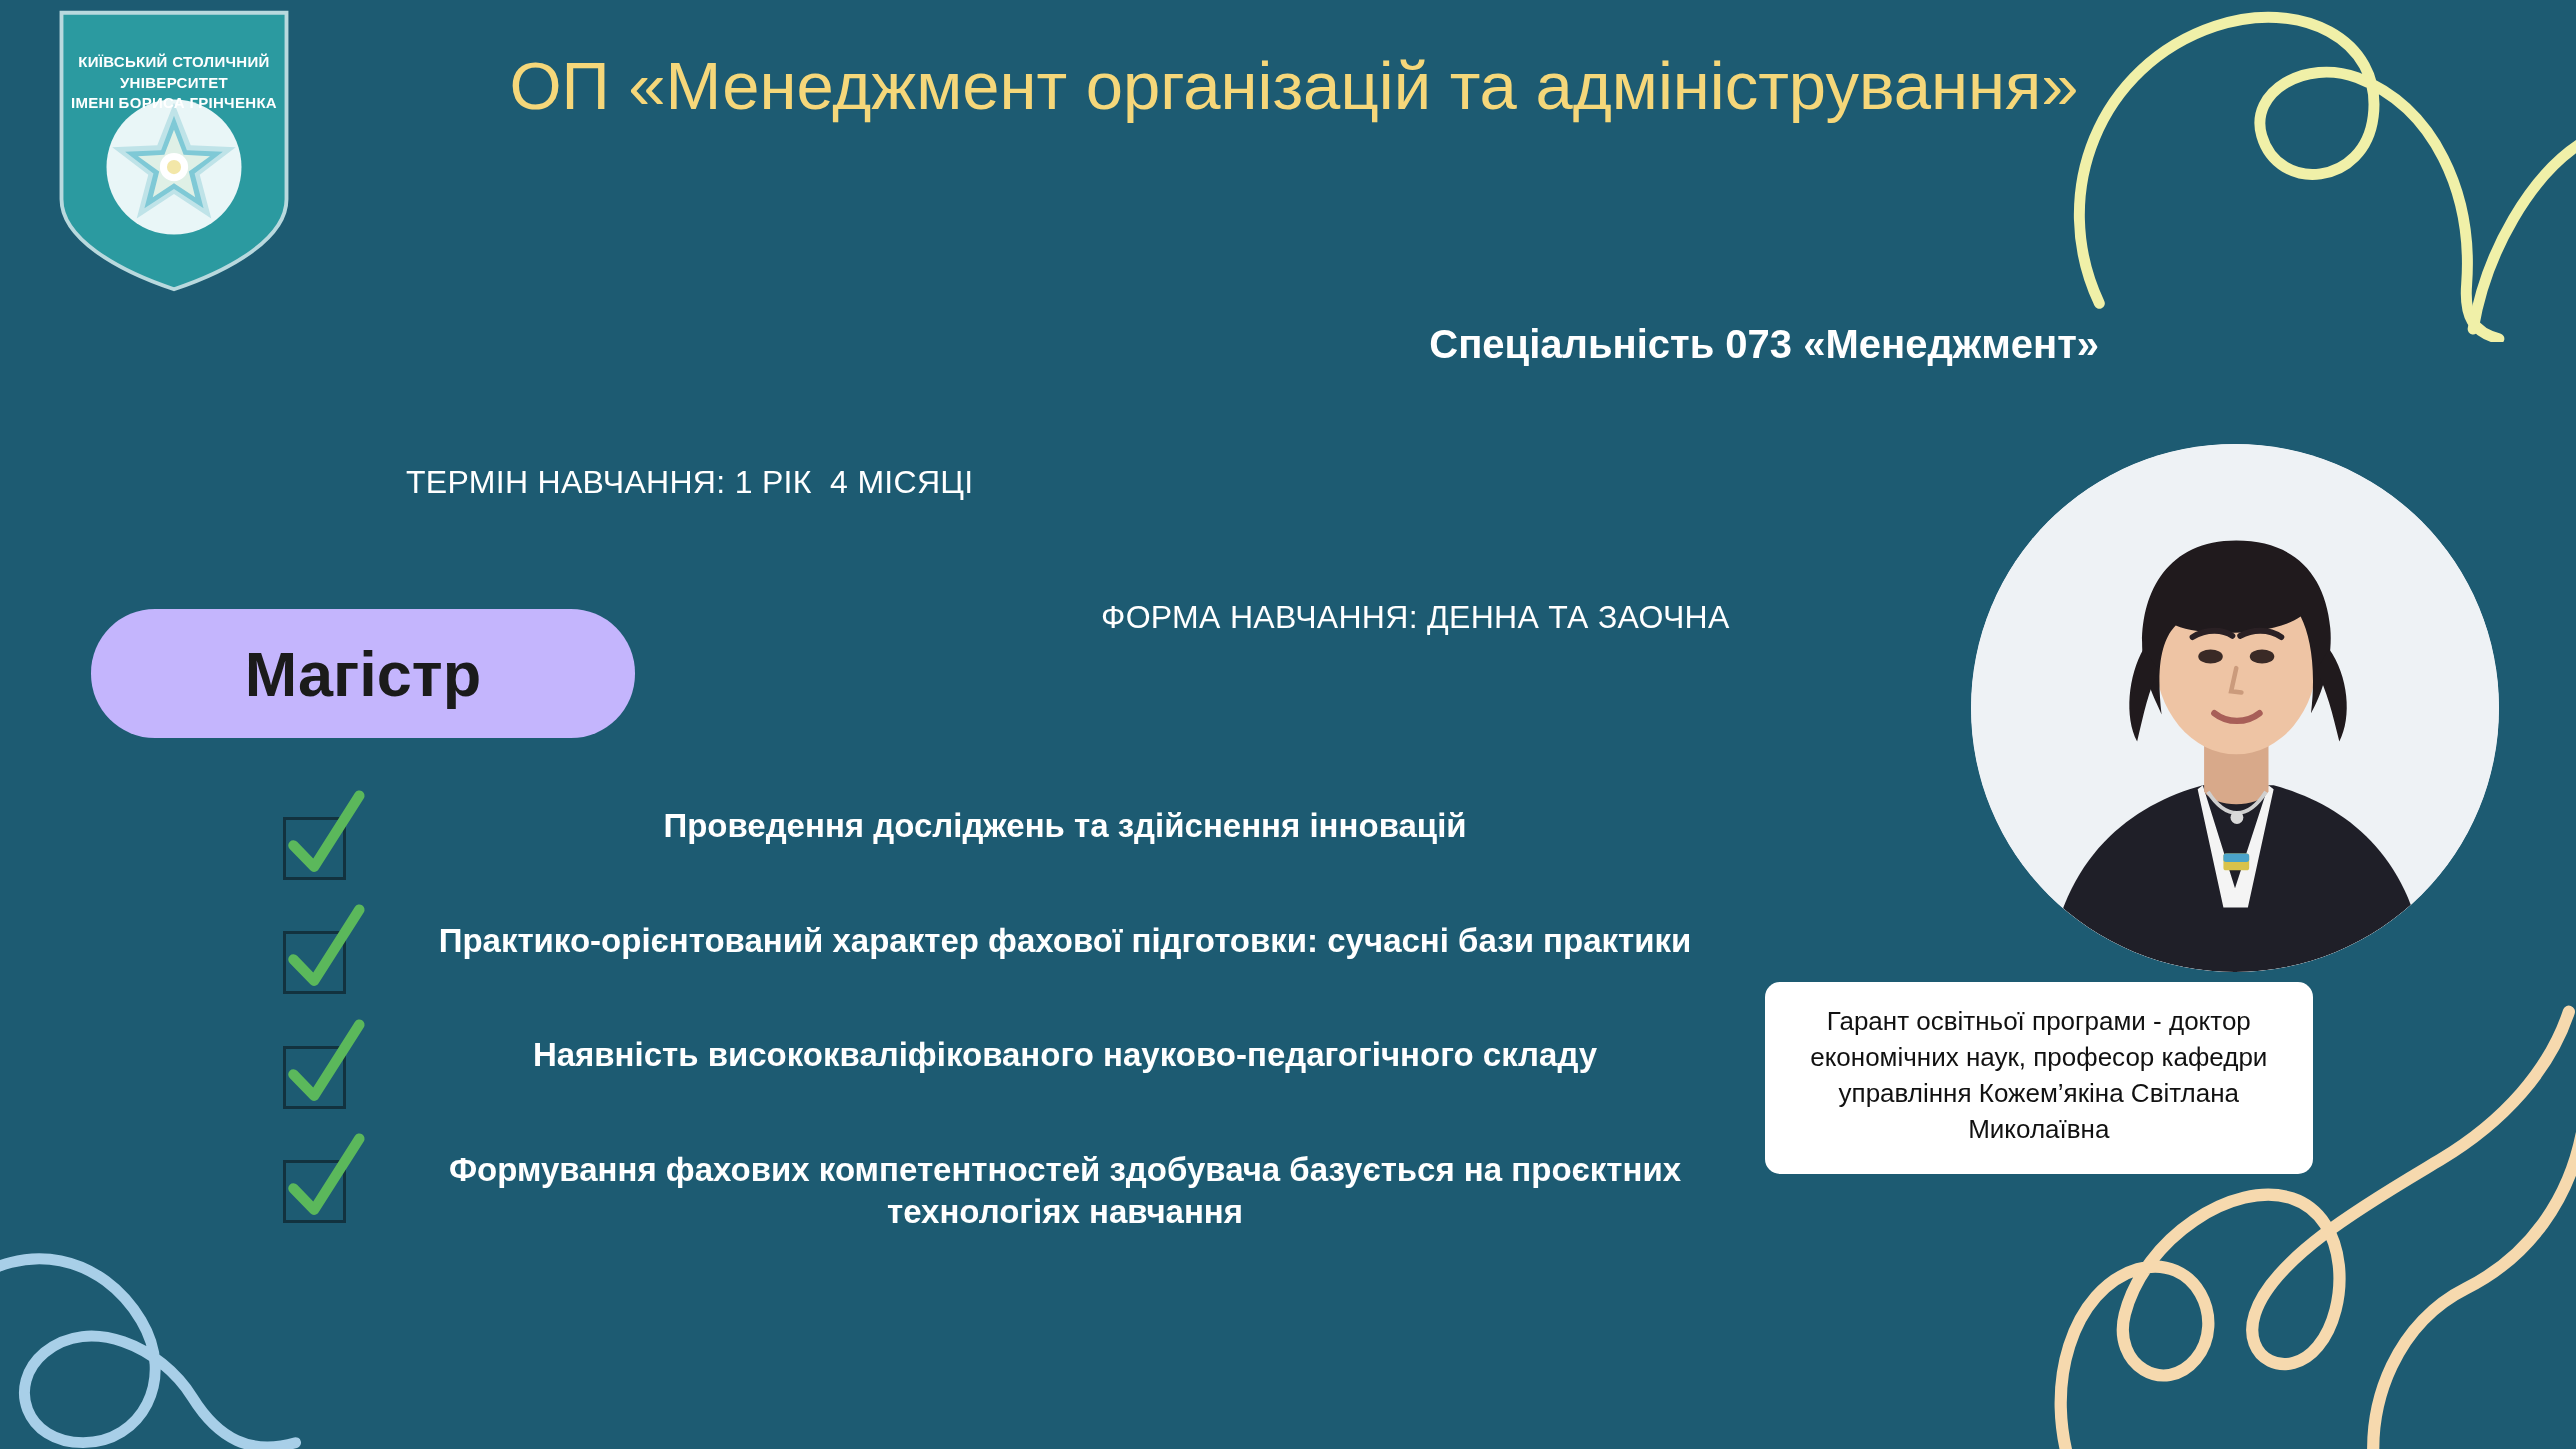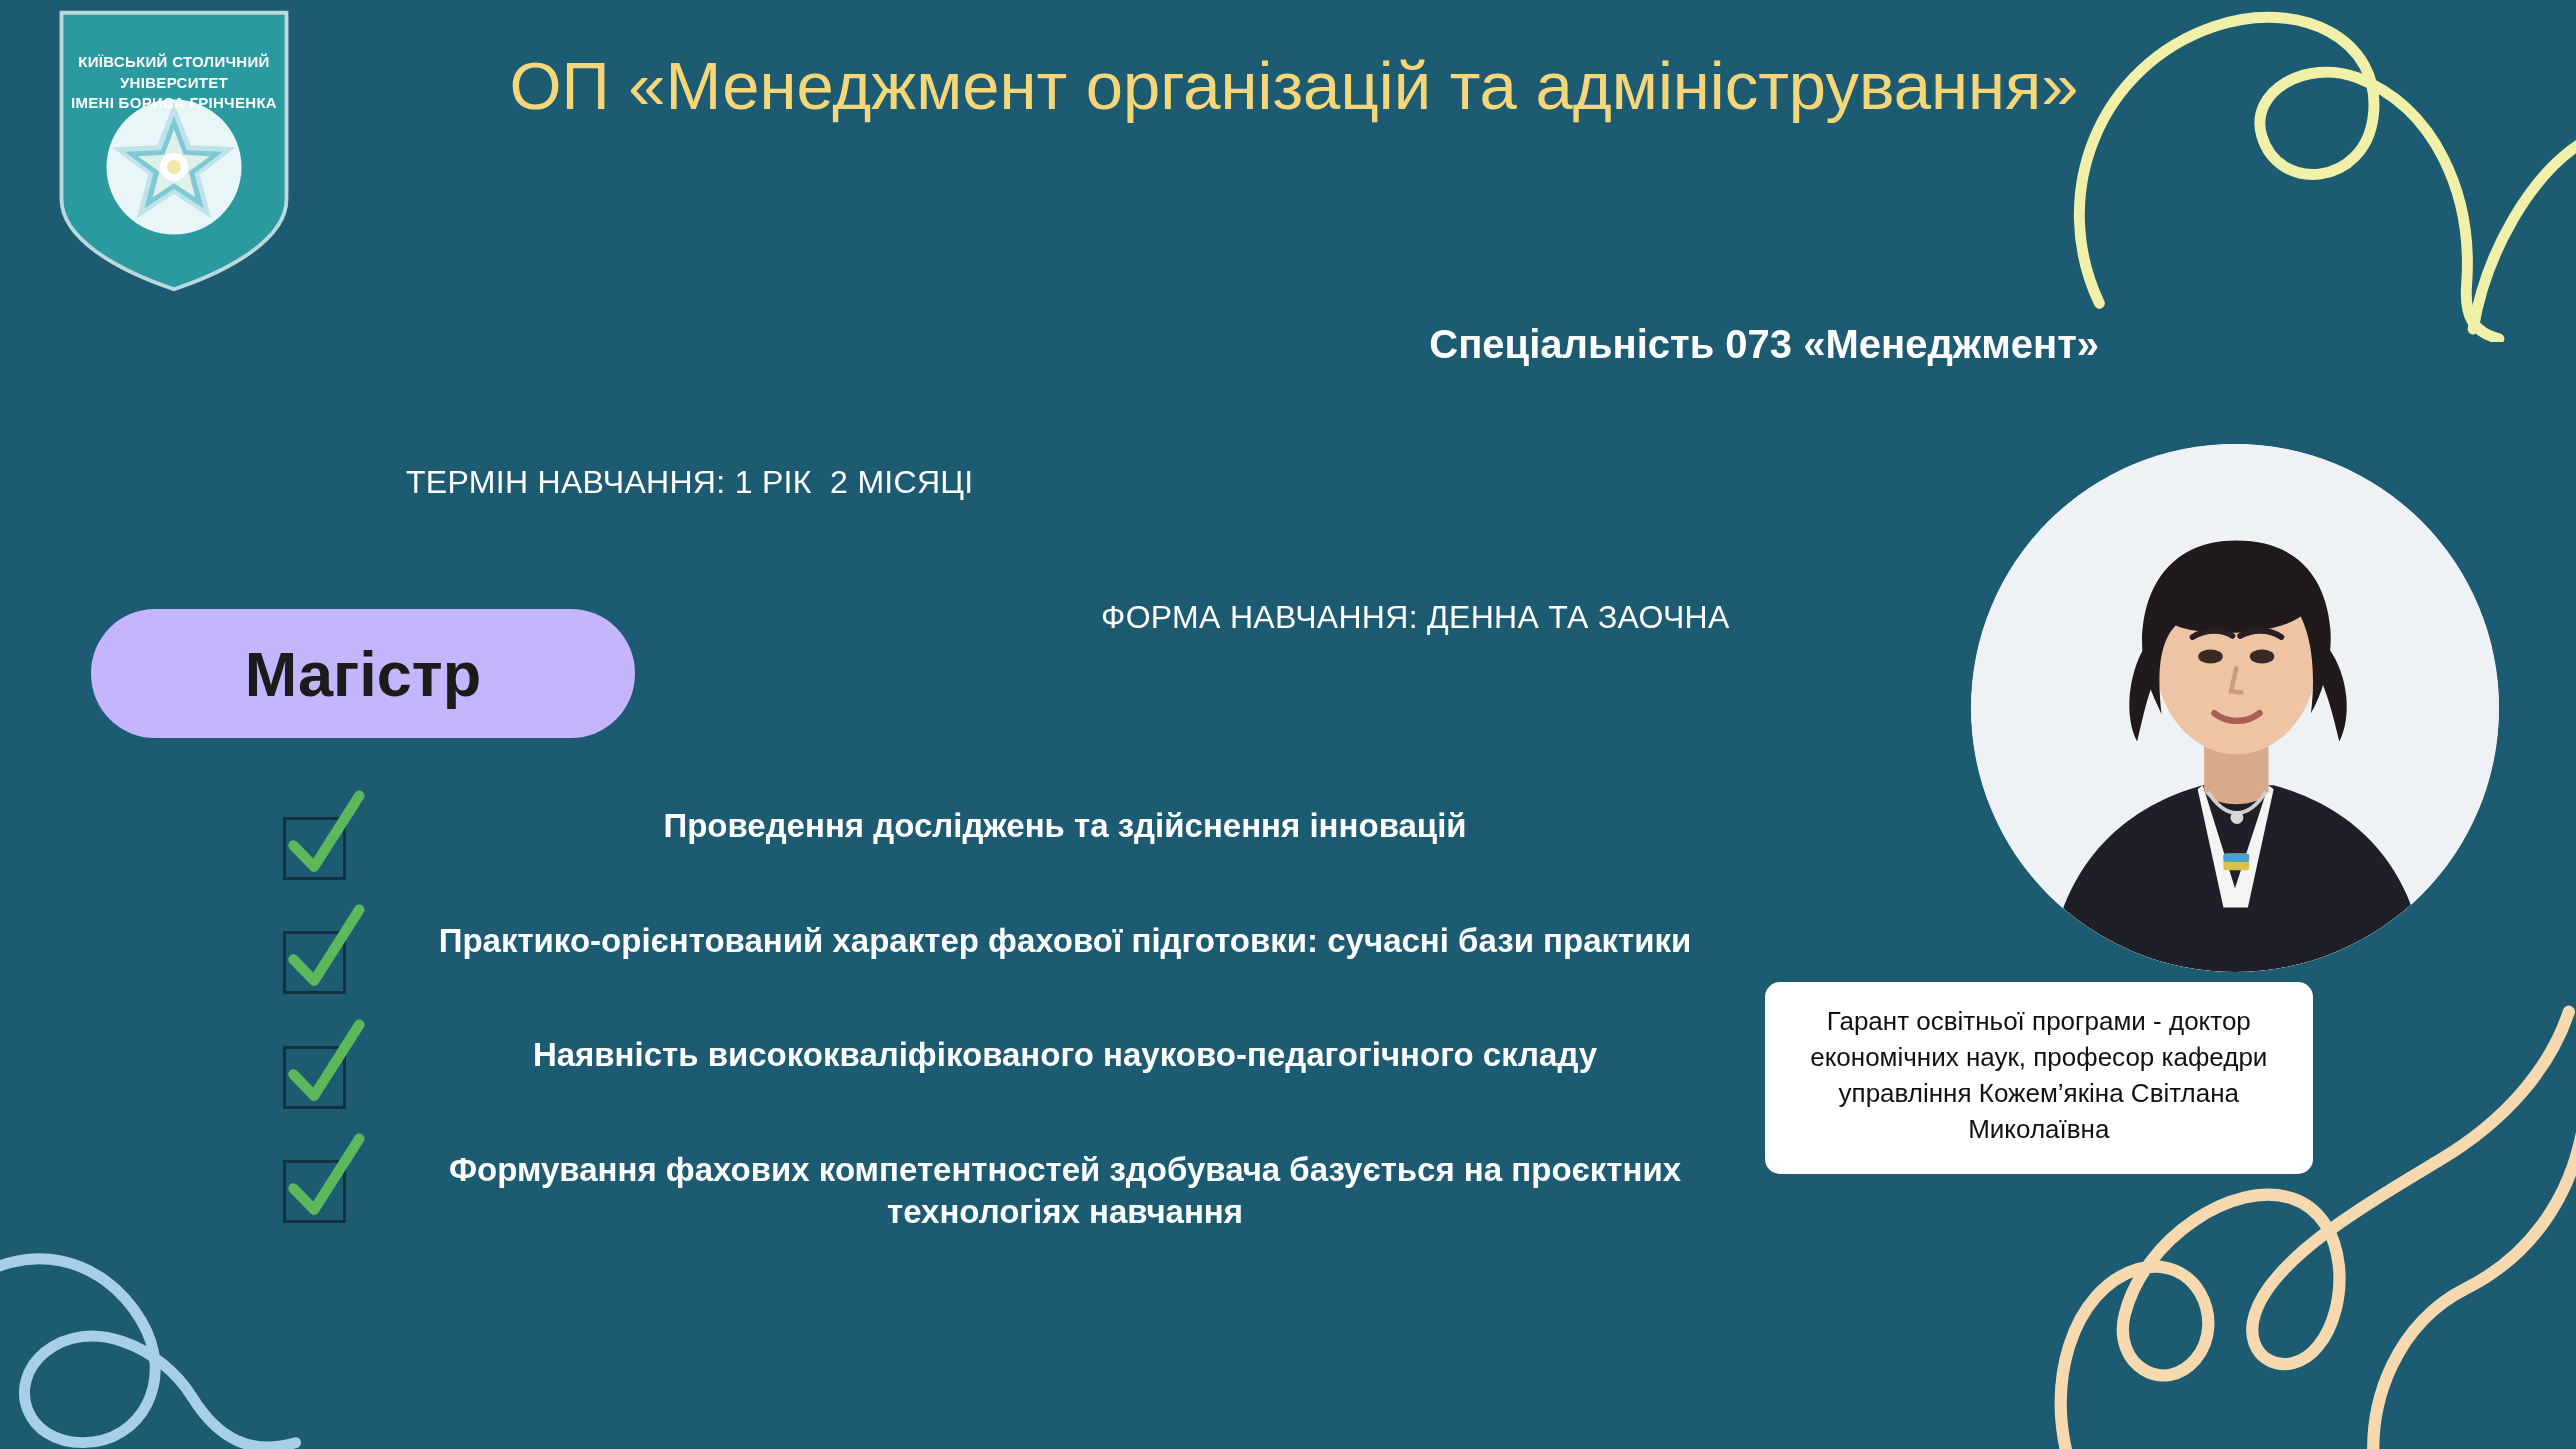--- a/index.html
+++ b/index.html
@@ -210,21 +210,21 @@
     </svg>
     <div class="crest-text">
       <div>КИЇВСЬКИЙ СТОЛИЧНИЙ УНІВЕРСИТЕТ</div>
       <div>ІМЕНІ БОРИСА ГРІНЧЕНКА</div>
     </div>
   </div>
 
   <div id="title">ОП «Менеджмент організацій та адміністрування»</div>
   <div id="specialty">Спеціальність 073 «Менеджмент»</div>
 
-  <div id="duration">ТЕРМІН НАВЧАННЯ: 1 РІК  2 МІСЯЦІ</div>
+  <div id="duration">ТЕРМІН НАВЧАННЯ: 1 РІК  4 МІСЯЦІ</div>
   <div id="study-form">ФОРМА НАВЧАННЯ: ДЕННА ТА ЗАОЧНА</div>
 
   <div id="degree-pill">
     <span>Магістр</span>
   </div>
 
   <div id="features">
 
     <div class="feature-row">
       <div class="check-box">

